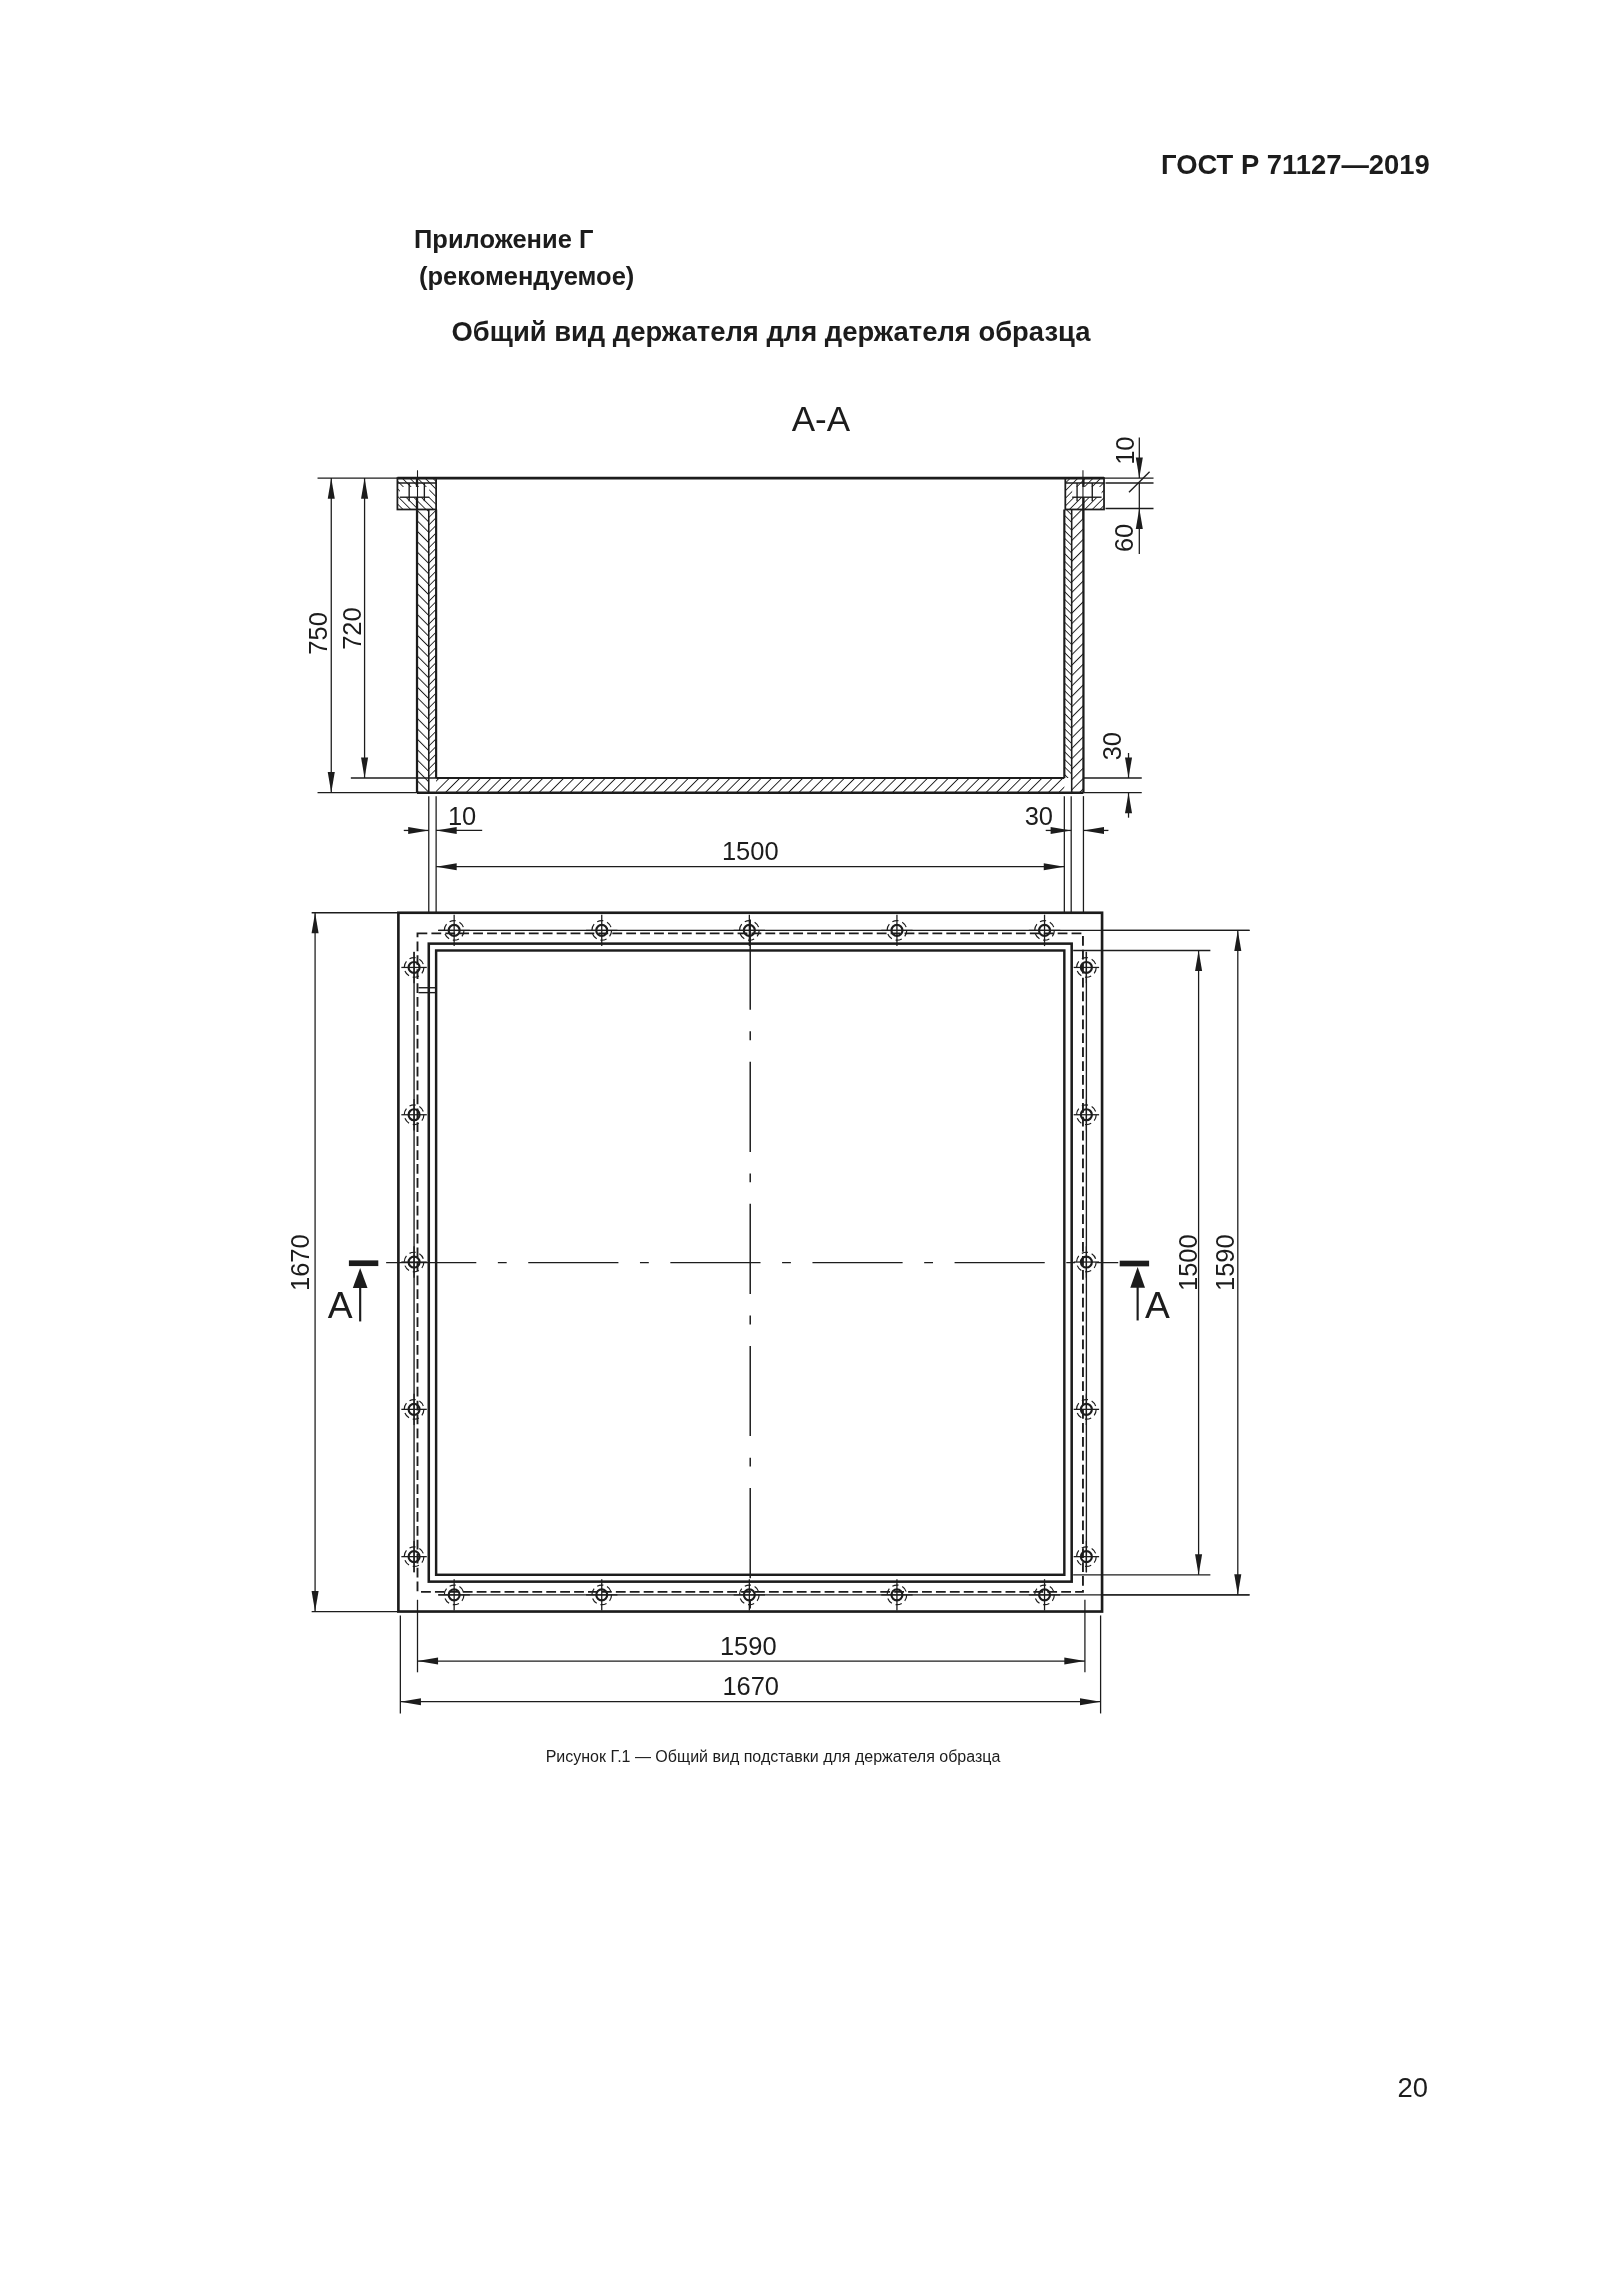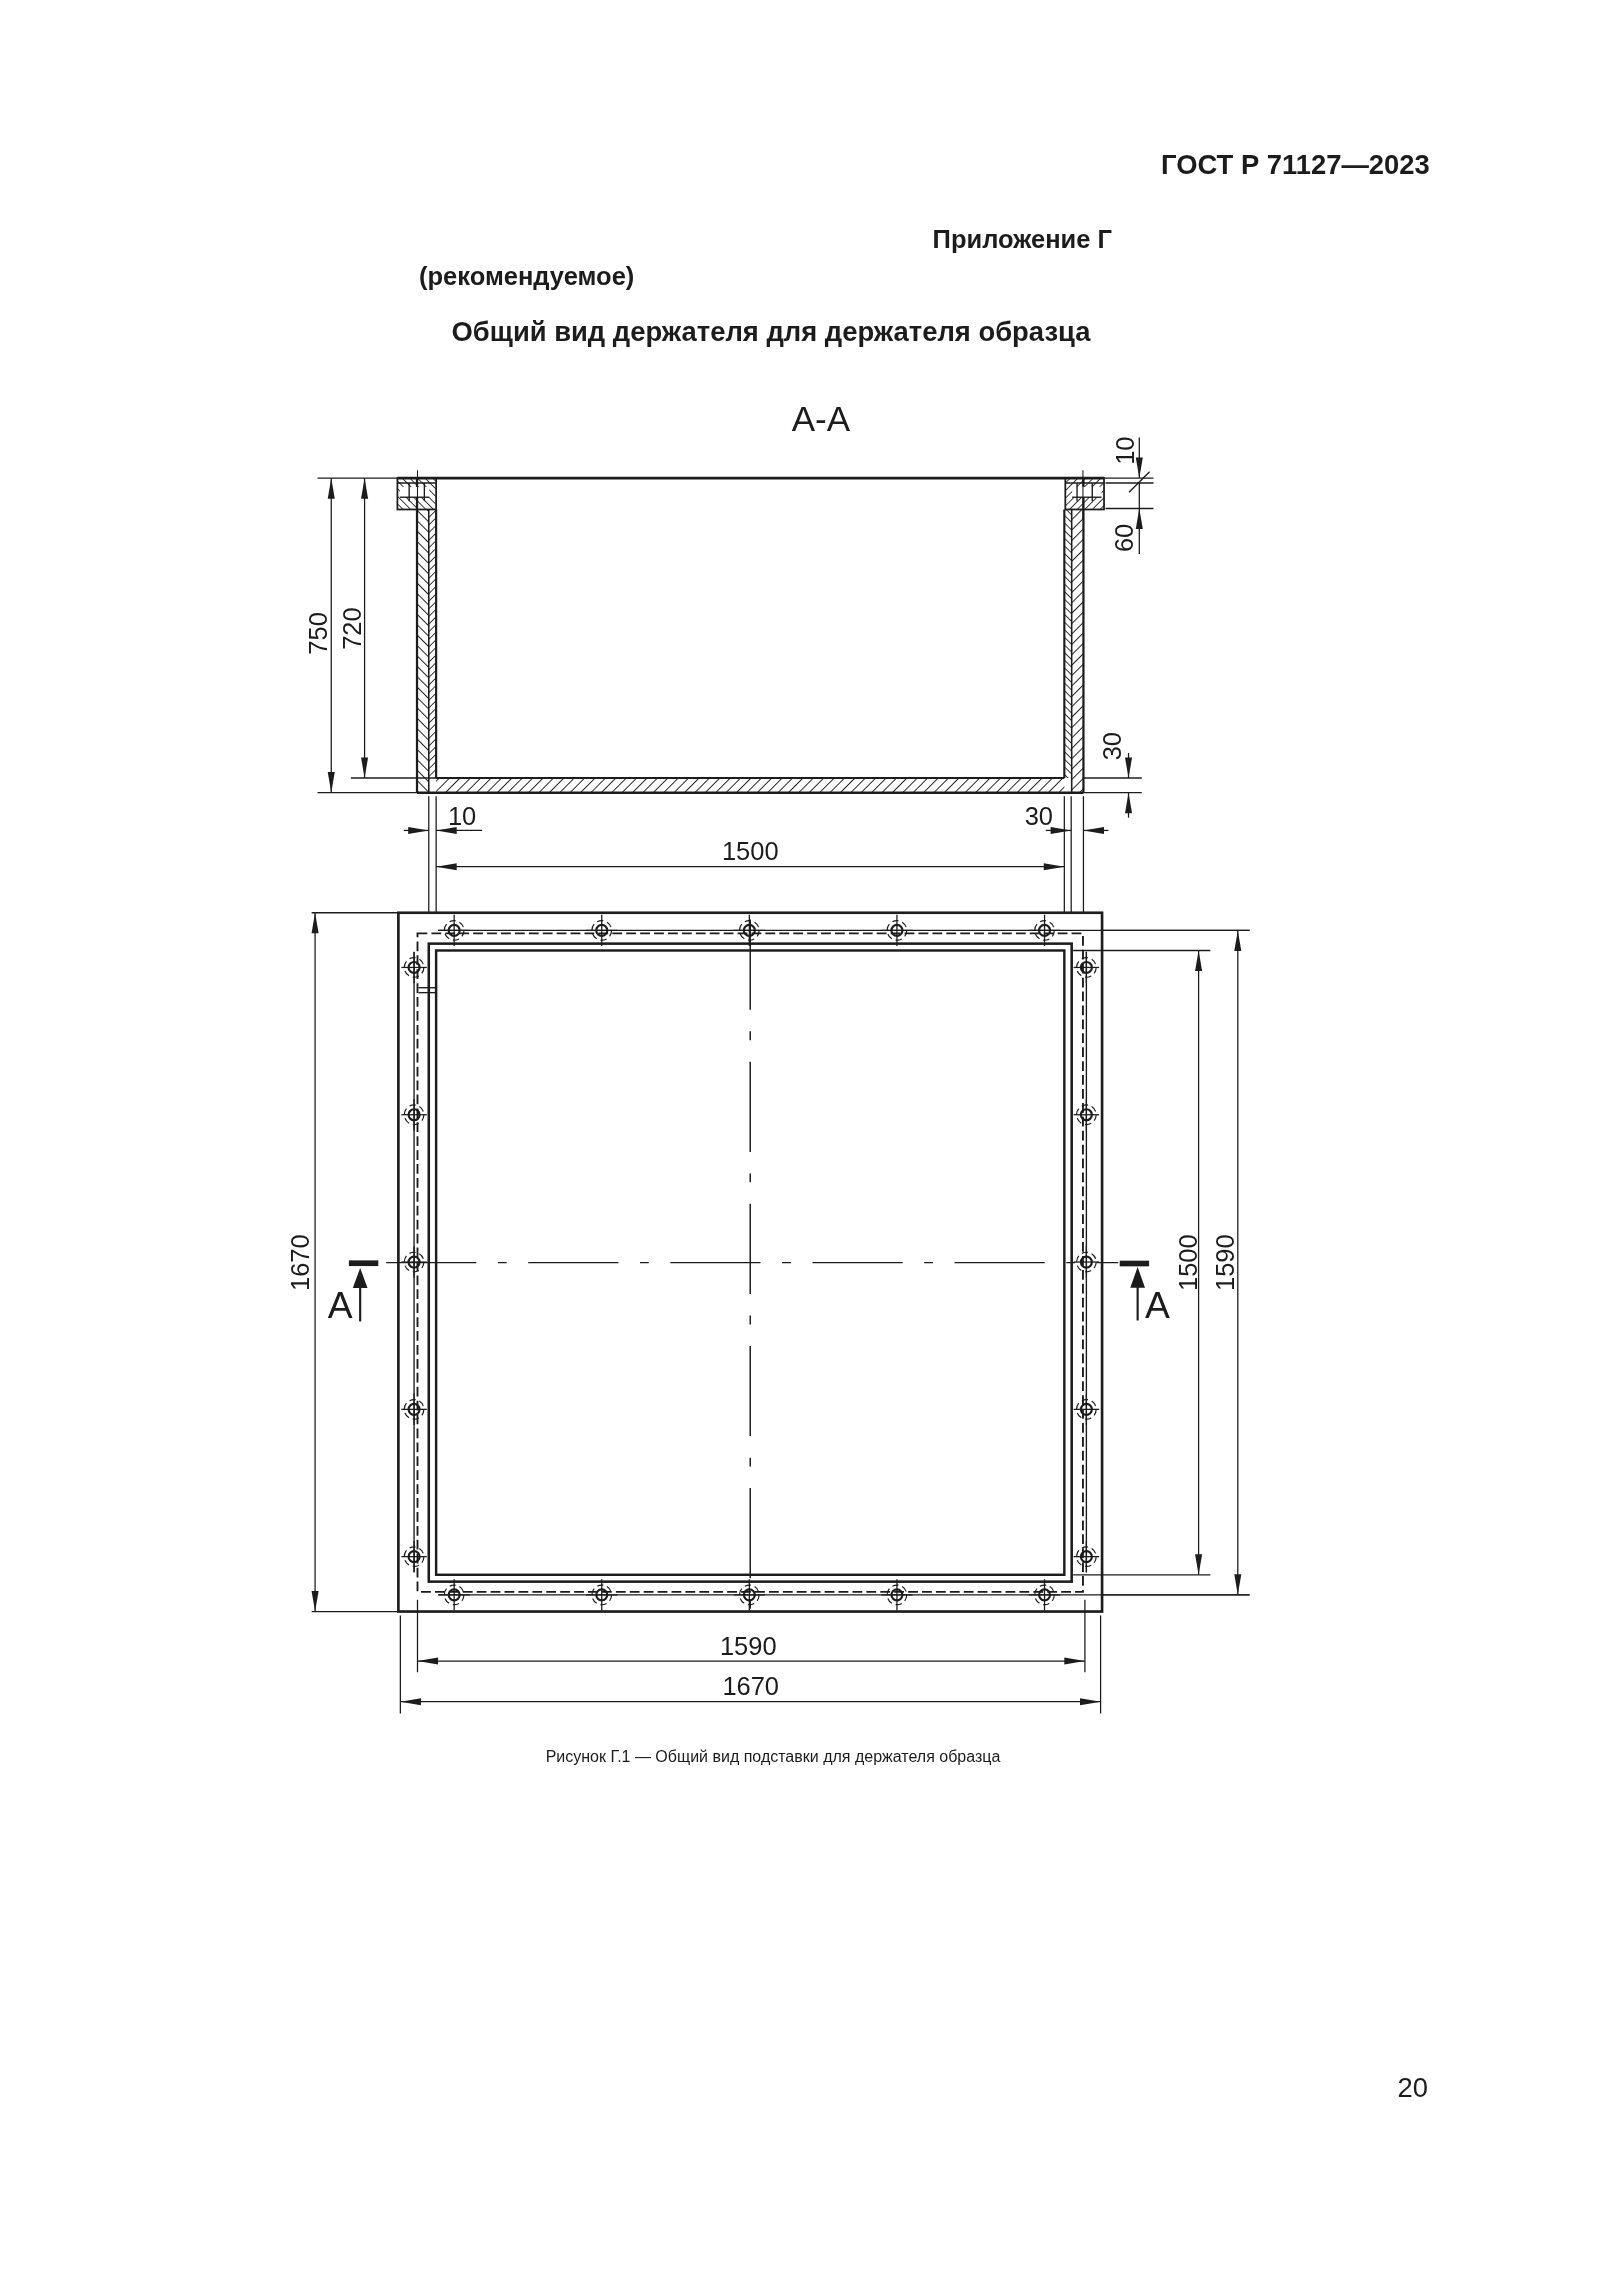--- a/index.html
+++ b/index.html
@@ -1,23 +1,23 @@
 <!DOCTYPE html>
 <html lang="ru"><head><meta charset="utf-8">
 <title>ГОСТ Р 71127—2023</title>
 <style>
 html,body{margin:0;padding:0;background:#ffffff;}
 body{width:1621px;height:2293px;position:relative;font-family:"Liberation Sans",sans-serif;color:#1c1c1c;}
 .t{position:absolute;white-space:nowrap;}
 </style></head>
 <body>
 
-<div class="t" style="left:1161px;top:149px;width:265px;text-align:right;font-weight:bold;font-size:27.4px;">ГОСТ Р 71127—2023</div>
-
-<div class="t" style="left:400px;top:225px;width:712px;text-align:right;font-weight:bold;font-size:25.5px;">Приложение Г</div>
+<div class="t" style="left:1161px;top:149px;width:265px;text-align:right;font-weight:bold;font-size:27.4px;">ГОСТ Р 71127—2019</div>
+
+<div class="t" style="left:414px;top:225px;width:712px;text-align:left;font-weight:bold;font-size:25.5px;">Приложение Г</div>
 
 <div class="t" style="left:419px;top:262px;width:712px;text-align:left;font-weight:bold;font-size:25.5px;">(рекомендуемое)</div>
 
 <div class="t" style="left:124px;top:316px;width:1294px;text-align:center;font-weight:bold;font-size:27.4px;">Общий вид держателя для держателя образца</div>
 
 <div class="t" style="left:654px;top:399px;width:196px;text-align:right;font-size:35px;">А-А</div>
 <svg width="1621" height="2293" viewBox="0 0 1654 2339" style="position:absolute;left:0;top:0">
 <defs>
 <symbol id="ar" overflow="visible">
         <polygon points="0,0 -21,3.6 -21,-3.6" fill="#1c1c1c"></polygon>

